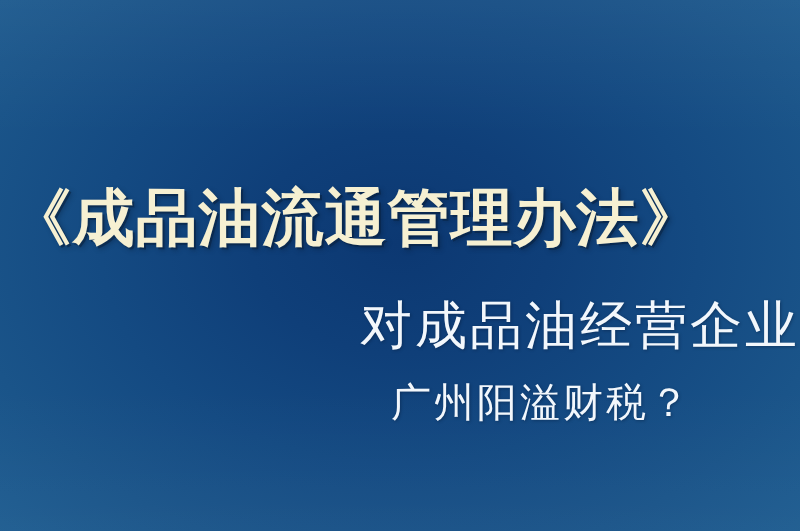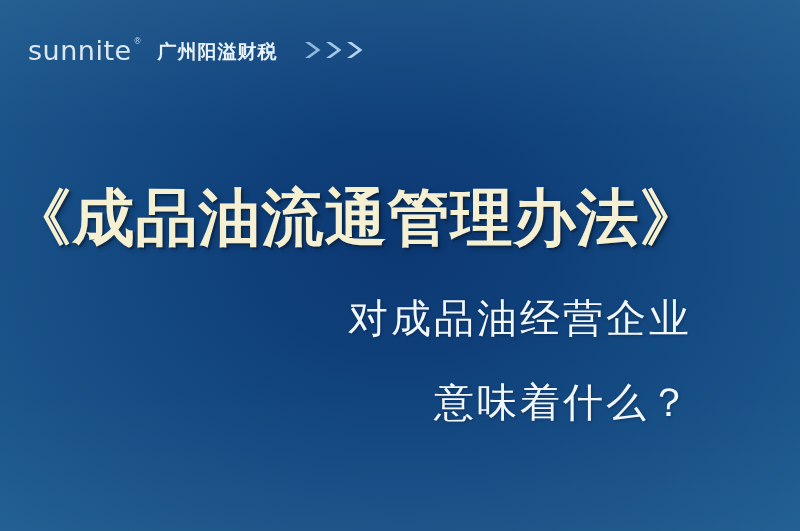--- a/index.html
+++ b/index.html
@@ -111,26 +111,25 @@
     text-shadow:
       2px 2px 0px rgba(10,32,62,0.55),
       3px 3px 5px rgba(6,22,46,0.35);
     white-space: nowrap;
   }
   .line-sub {
     position: absolute;
     top: 294px;
     left: 0;
     width: 800px;
-    padding-right: 108px;
     box-sizing: border-box;
     text-align: right;
     font-family: "DejaVu Sans", "Liberation Sans", sans-serif;
     font-weight: 400;
-    font-size: 40px;
+    font-size: 52px;
     line-height: 1.2;
     letter-spacing: 3px;
     color: #f2f7fc;
     text-shadow: 1px 1px 3px rgba(8,26,52,0.40);
     white-space: nowrap;
   }
   .line-sub2 {
     position: absolute;
     top: 378px;
     left: 0;
@@ -146,39 +145,20 @@
     color: #f2f7fc;
     text-shadow: 1px 1px 3px rgba(8,26,52,0.40);
     white-space: nowrap;
   }
 </style>
 </head>
 <body>
 
 <div id="banner">
 
-  <div class="logo-bar">
-    <div class="brand-wrap">
-      <span class="brand-latin">sunnite</span>
-      <span class="brand-reg">®</span>
-    </div>
-    <span class="brand-cn">广州阳溢财税</span>
-
-    <span class="chevrons">
-      <svg width="20" height="24" viewBox="0 0 20 24">
-        <path d="M3 4 L14 12 L3 20 L7.5 20 L18.5 12 L7.5 4 Z" fill="#8fb9dd"></path>
-      </svg>
-      <svg width="20" height="24" viewBox="0 0 20 24">
-        <path d="M3 4 L14 12 L3 20 L7.5 20 L18.5 12 L7.5 4 Z" fill="#a3c8e8"></path>
-      </svg>
-      <svg width="20" height="24" viewBox="0 0 20 24">
-        <path d="M3 4 L14 12 L3 20 L7.5 20 L18.5 12 L7.5 4 Z" fill="#b4d4ef"></path>
-      </svg>
-    </span>
-  </div>
 
   <div class="headline">
     <div class="line-main">《成品油流通管理办法》</div>
     <div class="line-sub">对成品油经营企业</div>
-    <div class="line-sub2">意味着什么？</div>
+    <div class="line-sub2">广州阳溢财税？</div>
   </div>
 
 </div>
 
 </body></html>

